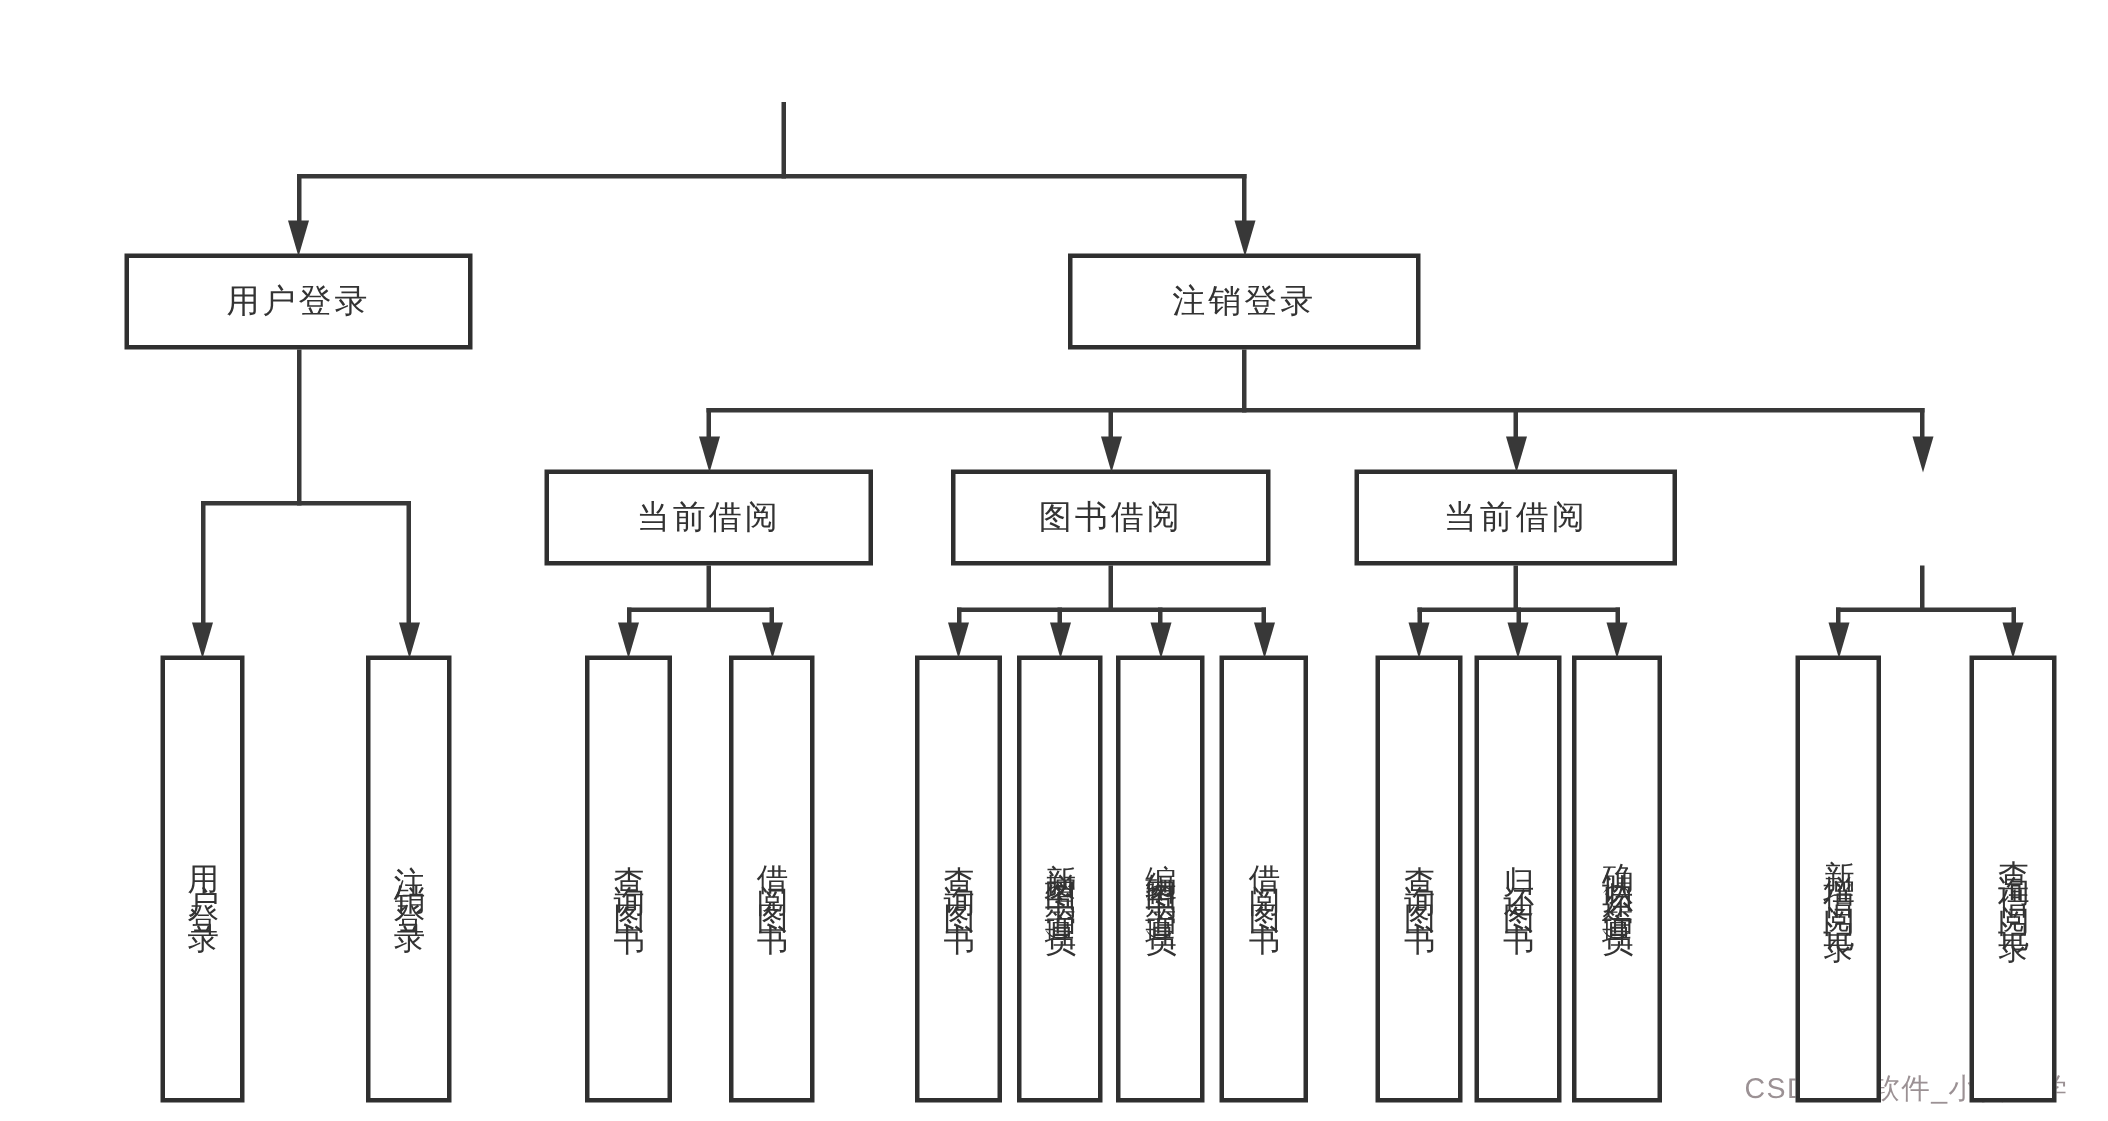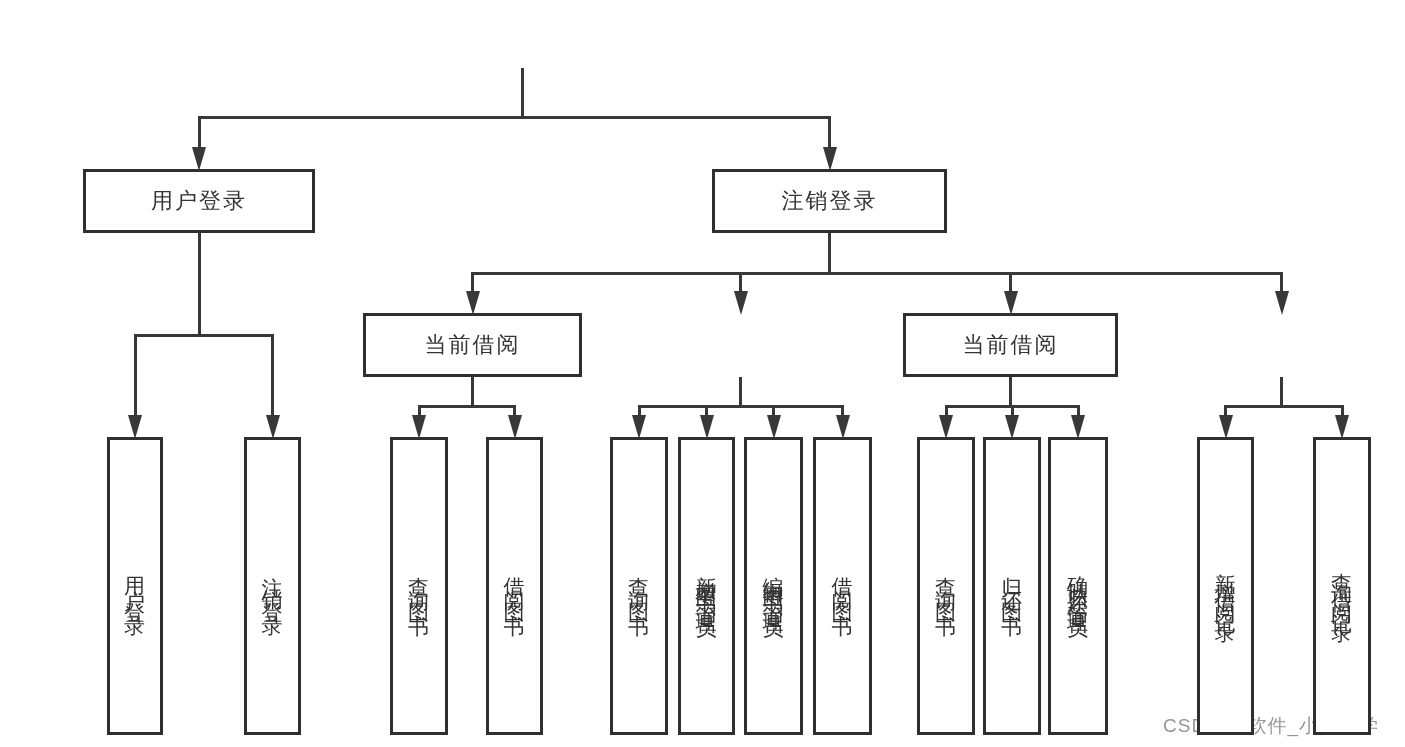--- a/index.html
+++ b/index.html
@@ -24,20 +24,23 @@
 <div id="stage">
   <div class="watermark" style="color: rgb(155, 145, 148);">CSDN @软件_小贺同学</div>
     <div class="node h" style="left: 83px; top: 169px; width: 232px; height: 64px; border-color: rgb(47, 47, 47); background: rgb(255, 255, 255);">
       <span class="lbl" style="color: rgb(51, 51, 51);">用户登录</span>
     </div>
     <div class="node h" style="left: 712px; top: 169px; width: 235px; height: 64px; border-color: rgb(47, 47, 47); background: rgb(255, 255, 255);">
       <span class="lbl" style="color: rgb(51, 51, 51);">注销登录</span>
     </div>
     <div class="node h" style="left: 363px; top: 313px; width: 219px; height: 64px; border-color: rgb(47, 47, 47); background: rgb(255, 255, 255);">
       <span class="lbl" style="color: rgb(51, 51, 51);">当前借阅</span>
+    </div>
+    <div class="node h" style="left: 634px; top: 313px; width: 213px; height: 64px; border-color: rgb(47, 47, 47); background: rgb(255, 255, 255);">
+      <span class="lbl" style="color: rgb(51, 51, 51);">图书借阅</span>
     </div>
     <div class="node h" style="left: 903px; top: 313px; width: 215px; height: 64px; border-color: rgb(47, 47, 47); background: rgb(255, 255, 255);">
       <span class="lbl" style="color: rgb(51, 51, 51);">当前借阅</span>
     </div>
     <div class="node v" style="left: 107px; top: 437px; width: 56px; height: 298px; border-color: rgb(47, 47, 47); background: rgb(255, 255, 255);">
       <span class="lbl" style="color: rgb(51, 51, 51); letter-spacing: 13px;">用户登录</span>
     </div>
     <div class="node v" style="left: 244px; top: 437px; width: 57px; height: 298px; border-color: rgb(47, 47, 47); background: rgb(255, 255, 255);">
       <span class="lbl" style="color: rgb(51, 51, 51); letter-spacing: 13px;">注销登录</span>
     </div>

